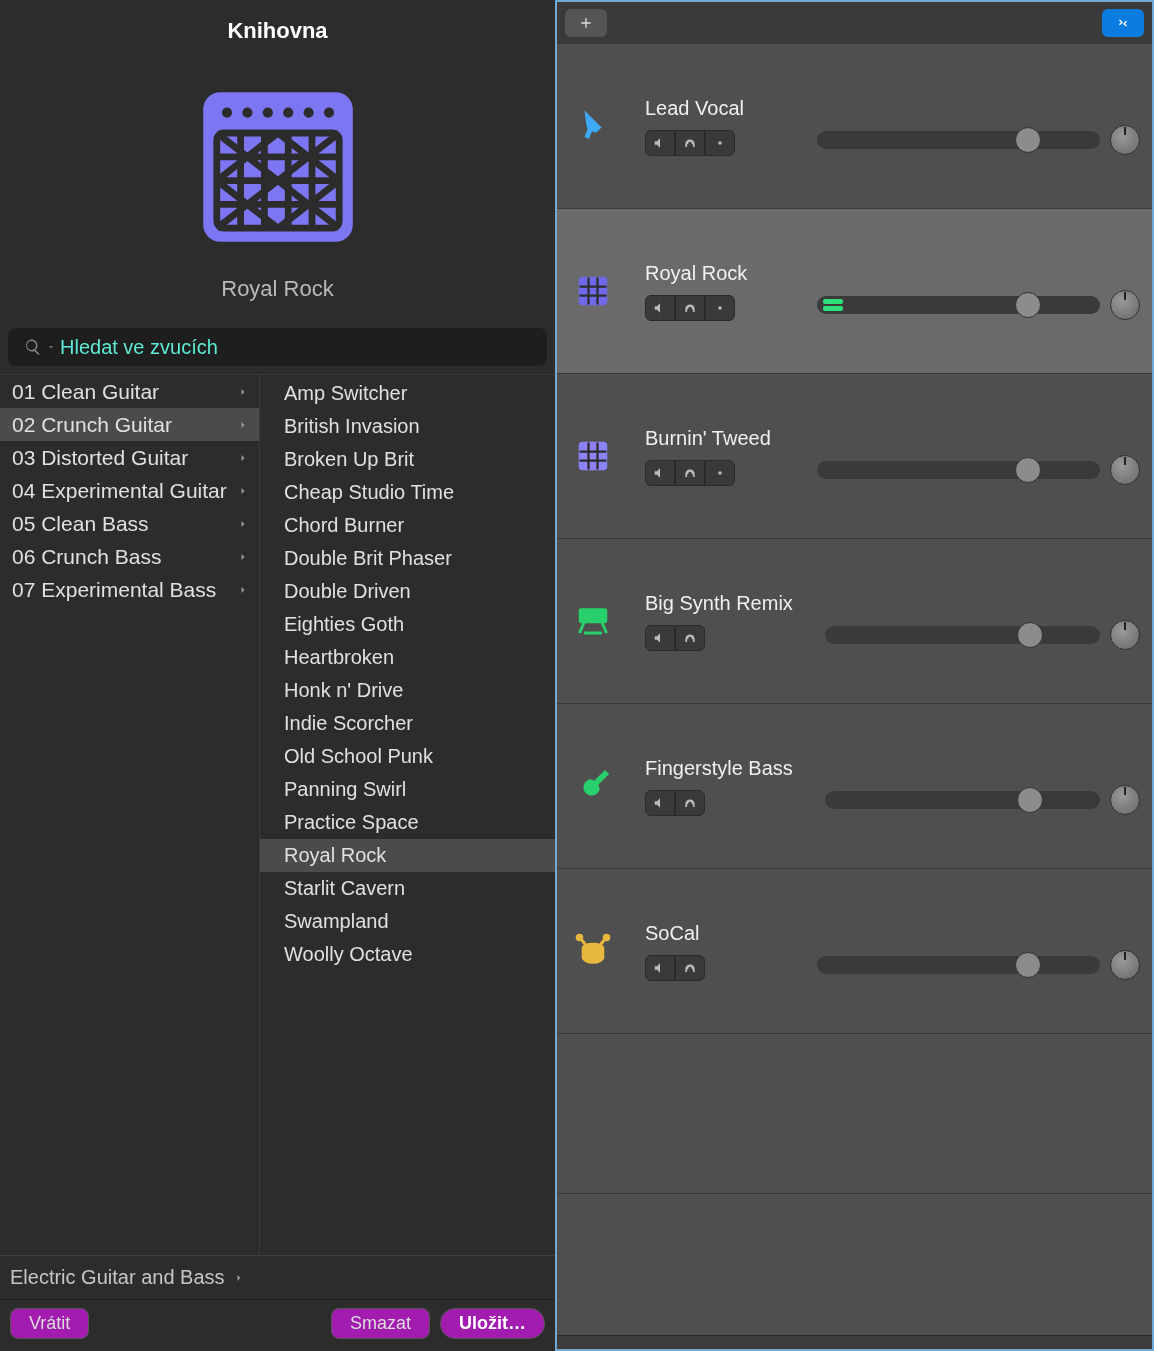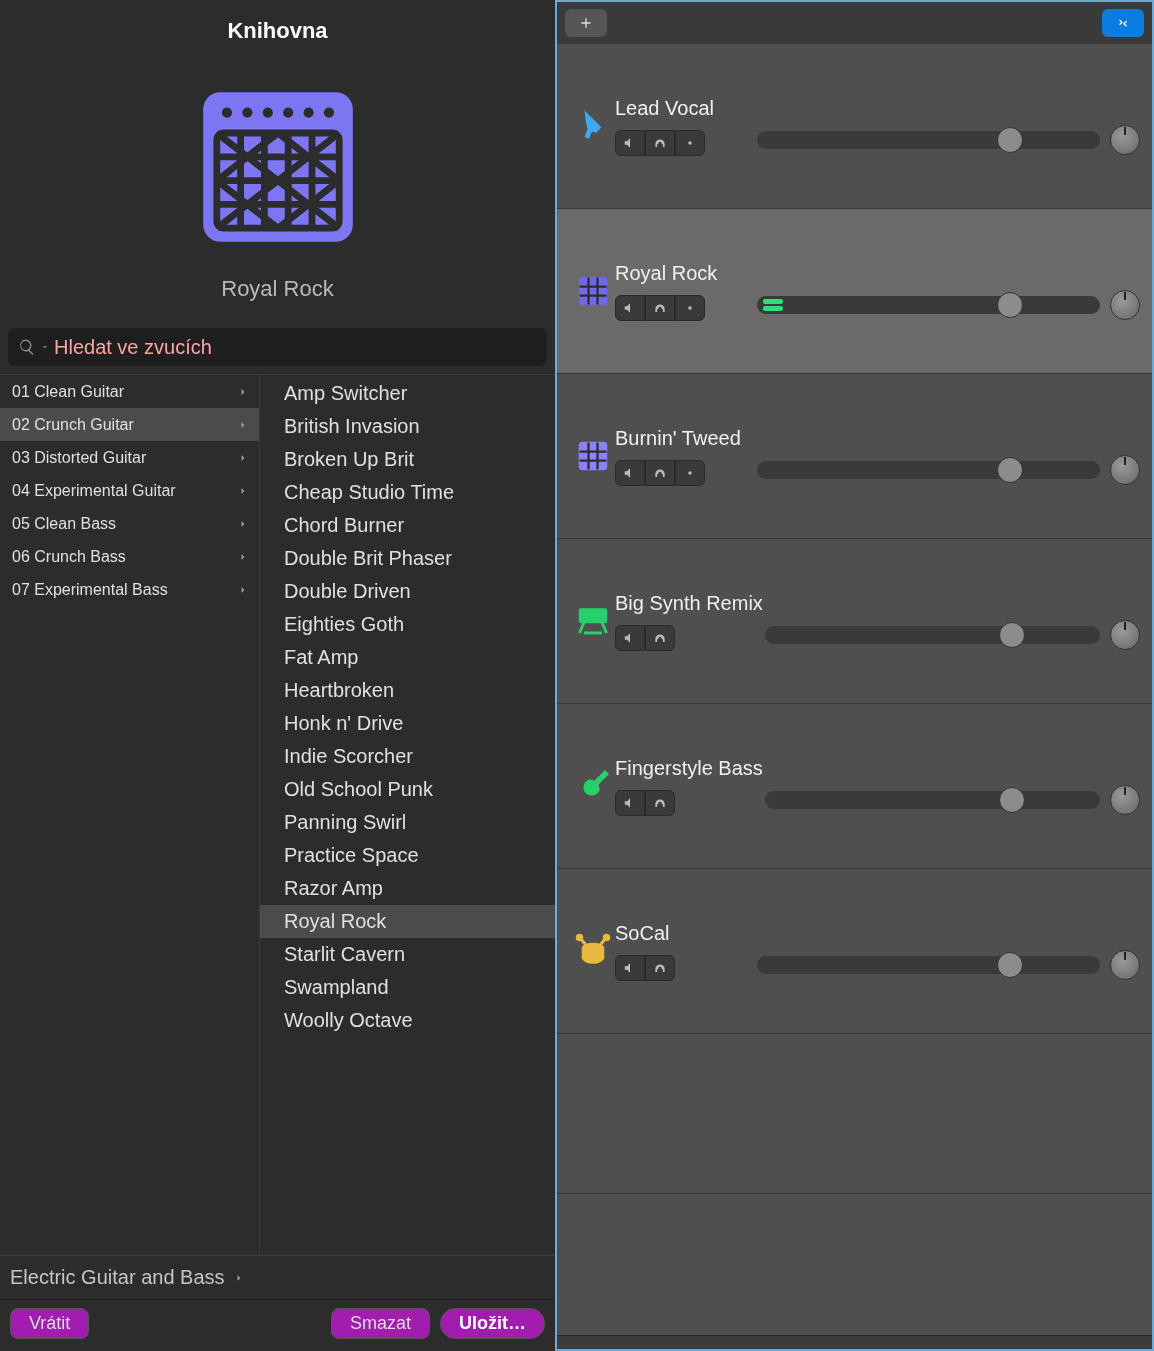--- a/index.html
+++ b/index.html
@@ -44,22 +44,22 @@
   }
   .search-row {
     padding: 10px 8px 8px;
   }
   .search-box {
     background: #1e1e1e;
     border-radius: 8px;
     height: 38px;
     display: flex;
     align-items: center;
-    padding: 0 10px;
-    color: #fca5a5;
+    padding: 0 16px;
+    color: #5eead4;
     font-size: 20px;
     gap: 4px;
   }
   .search-icon { width:18px; height:18px; fill:#8a8a8a; }
   .chev-small { width:10px; height:10px; fill:#8a8a8a; }
   .browser {
     flex: 1;
     display: flex;
     border-top: 1px solid #3a3a3a;
     overflow: hidden;
@@ -67,21 +67,21 @@
   .cat-col {
     width: 260px;
     border-right: 1px solid #3a3a3a;
     overflow-y: auto;
   }
   .cat-item {
     display: flex;
     align-items: center;
     justify-content: space-between;
     padding: 4px 10px 4px 12px;
-    font-size: 16px;
+    font-size: 21px;
     color: #e0e0e0;
     cursor: pointer;
     height: 33px;
   }
   .cat-item.selected { background: #4b4b4b; }
   .chev { width:12px; height:12px; fill:#9a9a9a; }
   .preset-col {
     flex: 1;
     overflow-y: auto;
     padding-top: 2px;
@@ -152,21 +152,21 @@
     flex:1;
     background:#4f4f4f;
     overflow-y:auto;
   }
   .track {
     height: 165px;
     border-bottom: 1px solid #3a3a3a;
     display:flex;
     align-items:center;
     padding: 0 12px 0 16px;
-    gap: 2px;
+    gap: 32px;
     background:#4f4f4f;
   }
   .track.selected { background:#6a6a6a; }
   .track-icon {
     width: 40px; height:40px;
     display:flex; align-items:center; justify-content:center;
   }
   .track-icon svg { width:36px; height:36px; }
   .track-main { flex:0 0 140px; display:flex; flex-direction:column; gap:10px; }
   .track-name { font-size:20px; color:#f0f0f0; white-space:nowrap; }
@@ -308,28 +308,26 @@
       </div>
     <div class="preset-col" id="preset-col">
         <div class="preset-item">Amp Switcher</div>
         <div class="preset-item">British Invasion</div>
         <div class="preset-item">Broken Up Brit</div>
         <div class="preset-item">Cheap Studio Time</div>
         <div class="preset-item">Chord Burner</div>
         <div class="preset-item">Double Brit Phaser</div>
         <div class="preset-item">Double Driven</div>
         <div class="preset-item">Eighties Goth</div>
-        <div class="preset-item">Fat Amp</div>
         <div class="preset-item">Heartbroken</div>
         <div class="preset-item">Honk n' Drive</div>
         <div class="preset-item">Indie Scorcher</div>
         <div class="preset-item">Old School Punk</div>
         <div class="preset-item">Panning Swirl</div>
         <div class="preset-item">Practice Space</div>
-        <div class="preset-item">Razor Amp</div>
         <div class="preset-item selected">Royal Rock</div>
         <div class="preset-item">Starlit Cavern</div>
         <div class="preset-item">Swampland</div>
         <div class="preset-item">Woolly Octave</div>
       </div>
   </div>
 
   <div class="breadcrumb-bar">
     <span>Electric Guitar and Bass</span>
     <svg class="chev" viewBox="0 0 24 24">

